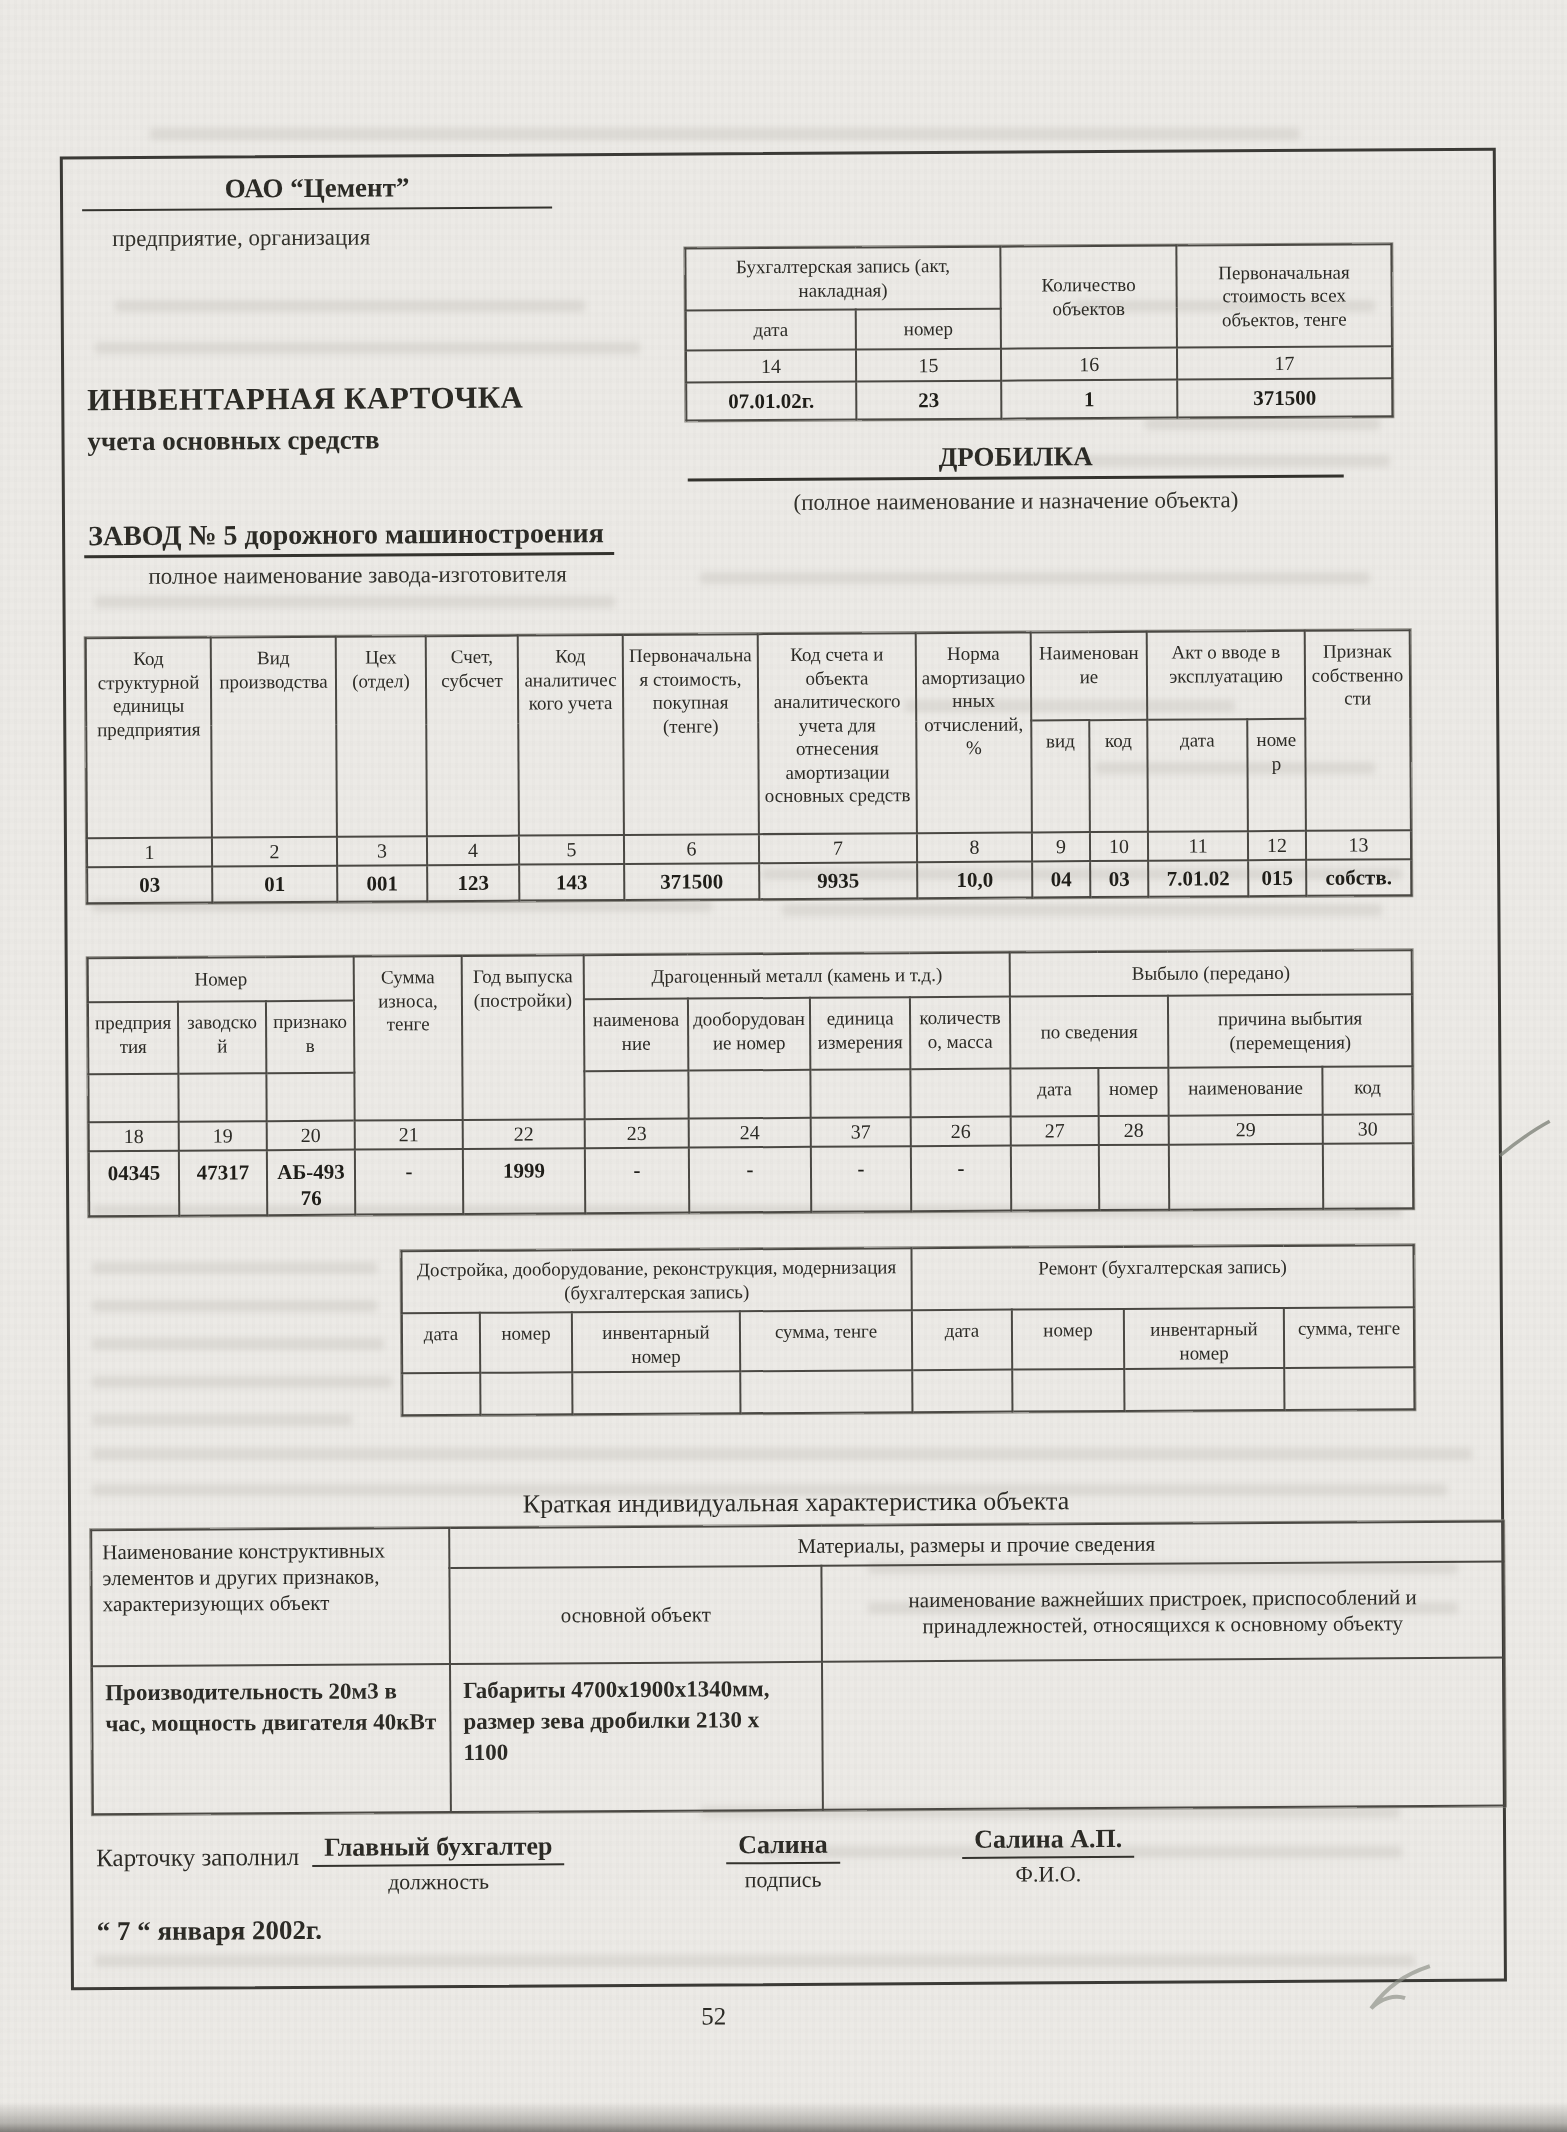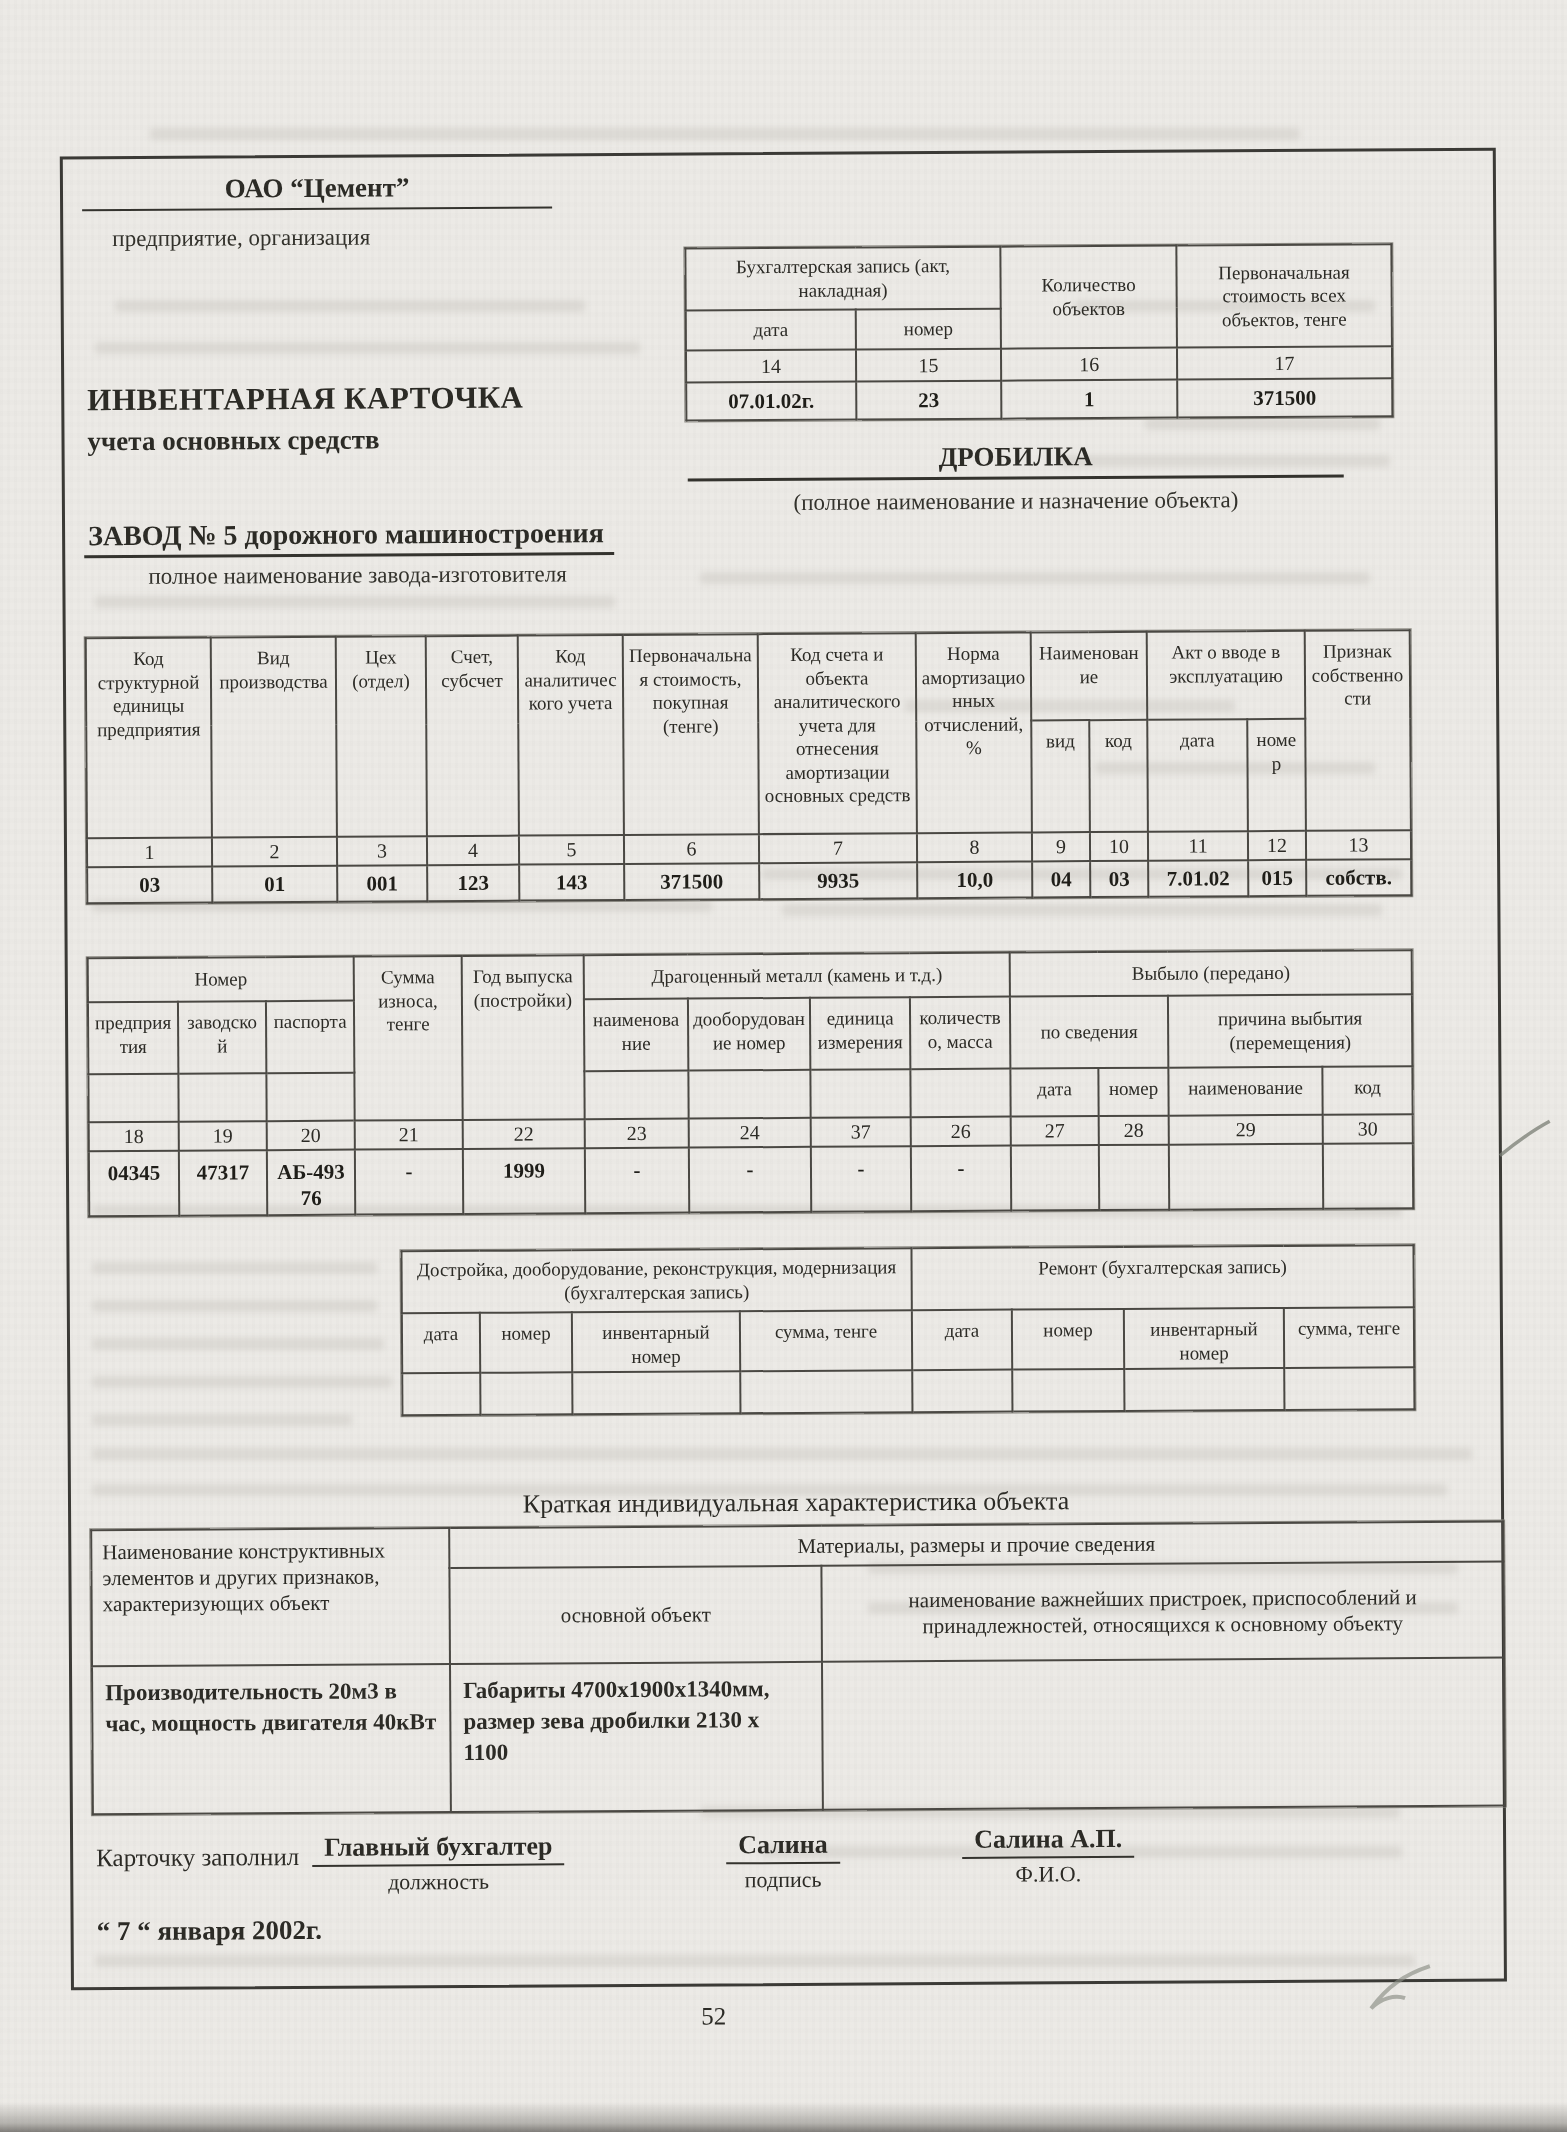--- a/index.html
+++ b/index.html
@@ -213,21 +213,21 @@
           <tr style="height:44px">
         <td colspan="3">Номер</td>
         <td class="top" rowspan="3">Сумма износа, тенге</td>
         <td class="top" rowspan="3">Год выпуска (постройки)</td>
         <td colspan="4">Драгоценный металл (камень и т.д.)</td>
         <td colspan="4">Выбыло (передано)</td>
       </tr>
       <tr style="height:72px">
         <td class="top">предприятия</td>
         <td class="top">заводской</td>
-        <td class="top">паспорта</td>
+        <td class="top">признаков</td>
         <td class="top">наименование</td>
         <td class="top">дооборудование номер</td>
         <td class="top">единица измерения</td>
         <td class="top">количество, масса</td>
         <td colspan="2">по сведения</td>
         <td colspan="2">причина выбытия (перемещения)</td>
       </tr>
       <tr style="height:48px">
         <td></td>
         <td></td>

